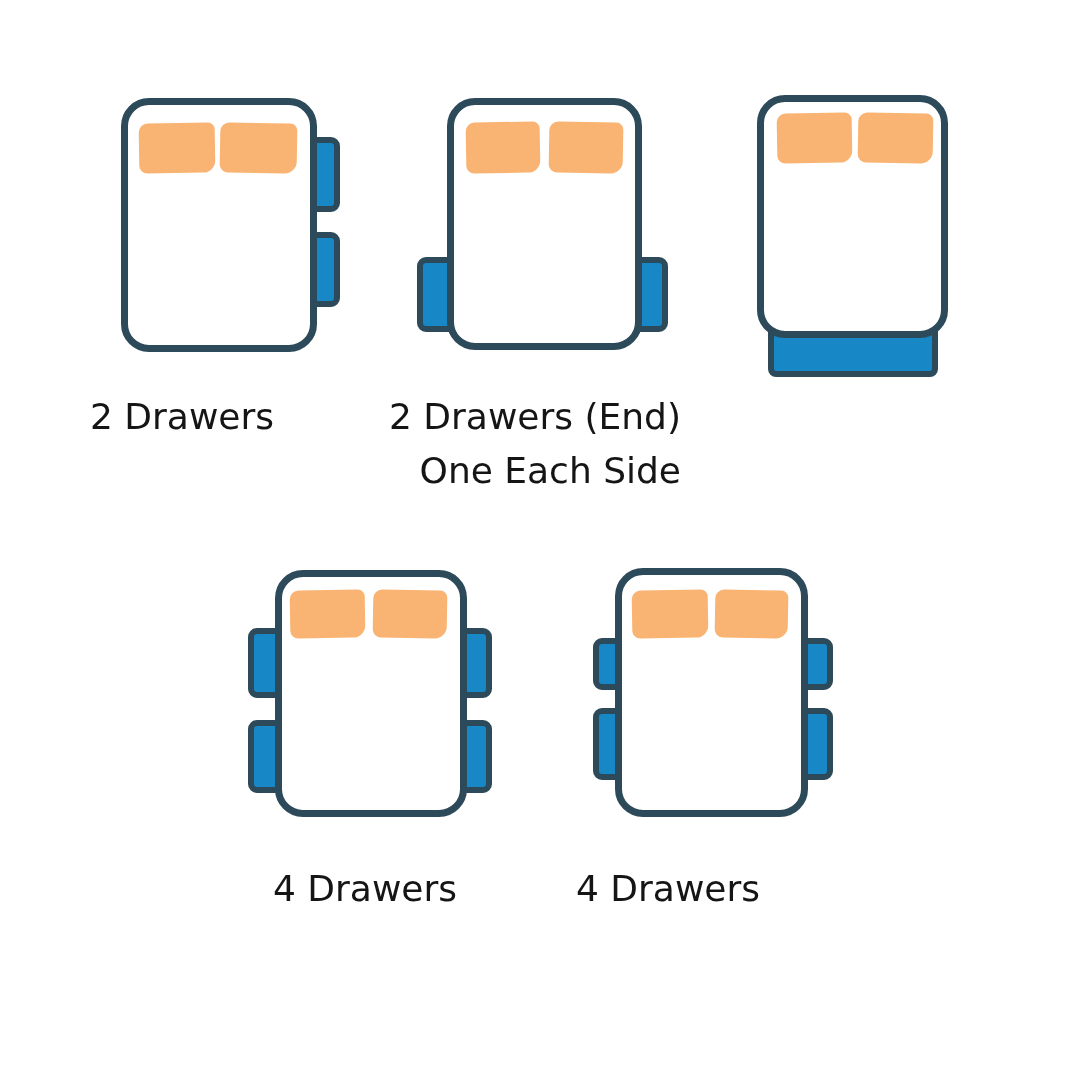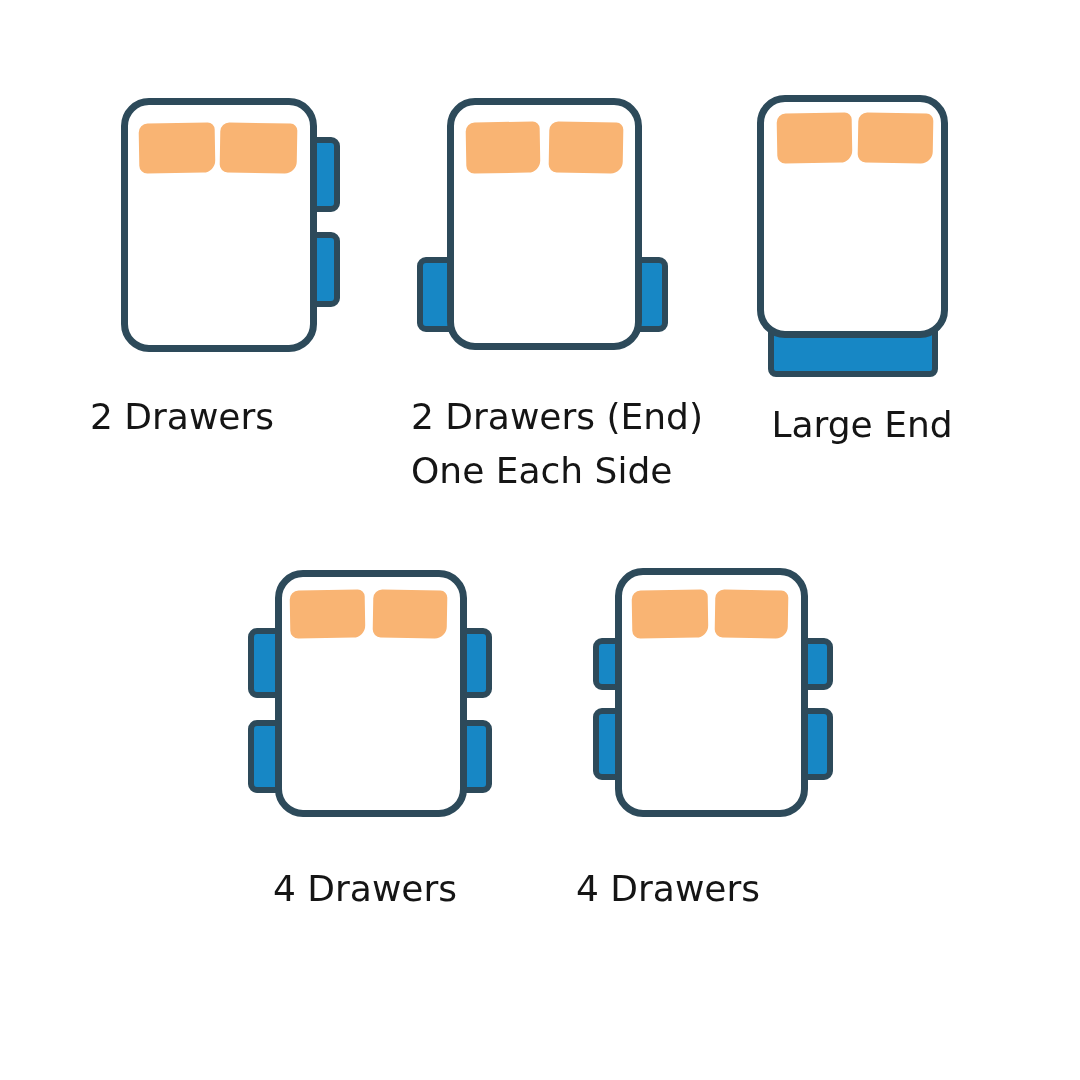--- a/index.html
+++ b/index.html
@@ -26,21 +26,21 @@
   .drawer {
     position: absolute;
     background: #1787c5;
     border: 6px solid #2d4a5a;
     border-radius: 9px;
     z-index: 1;
   }
   .label {
     position: absolute;
     transform: translateX(-50%);
-    text-align: left;
+    text-align: right;
     color: #151515;
     font-size: 36px;
     line-height: 54px;
     white-space: nowrap;
     z-index: 4;
   }
 </style>
 </head>
 <body>
 
@@ -54,33 +54,32 @@
     <div>2 Drawers</div>
   </div>
 </div>
 
 <div>
   <div class="drawer" style="left:417px; top:257px; width:50px; height:75px;"></div>
   <div class="drawer" style="left:620px; top:257px; width:48px; height:75px;"></div>
   <div class="bed-body" style="left:447px; top:98px; width:195px; height:252px;"></div>
   <div class="pillow" style="left:466px; top:122px; width:74px; height:51px; transform:rotate(-1deg);"></div>
   <div class="pillow" style="left:549px; top:122px; width:74px; height:51px; transform:rotate(1deg);"></div>
-  <div class="label" style="left:557px; top:390px;">
+  <div class="label" style="left:535px; top:390px;">
     <div>2 Drawers (End)</div>
     <div>One Each Side</div>
   </div>
 </div>
 
 <div>
   <div class="drawer" style="left:768px; top:320px; width:170px; height:57px; border-radius:8px;"></div>
   <div class="bed-body" style="left:757px; top:95px; width:191px; height:243px;"></div>
   <div class="pillow" style="left:777px; top:113px; width:75px; height:50px; transform:rotate(-1deg);"></div>
   <div class="pillow" style="left:858px; top:113px; width:75px; height:50px; transform:rotate(1deg);"></div>
   <div class="label" style="left:862px; top:398px;">
-    <div>Large End</div>
   </div>
 </div>
 
 <div>
   <div class="drawer" style="left:248px; top:628px; width:50px; height:70px;"></div>
   <div class="drawer" style="left:248px; top:720px; width:50px; height:73px;"></div>
   <div class="drawer" style="left:444px; top:628px; width:48px; height:70px;"></div>
   <div class="drawer" style="left:444px; top:720px; width:48px; height:73px;"></div>
   <div class="bed-body" style="left:275px; top:570px; width:192px; height:247px;"></div>
   <div class="pillow" style="left:290px; top:590px; width:75px; height:48px; transform:rotate(-1deg);"></div>

